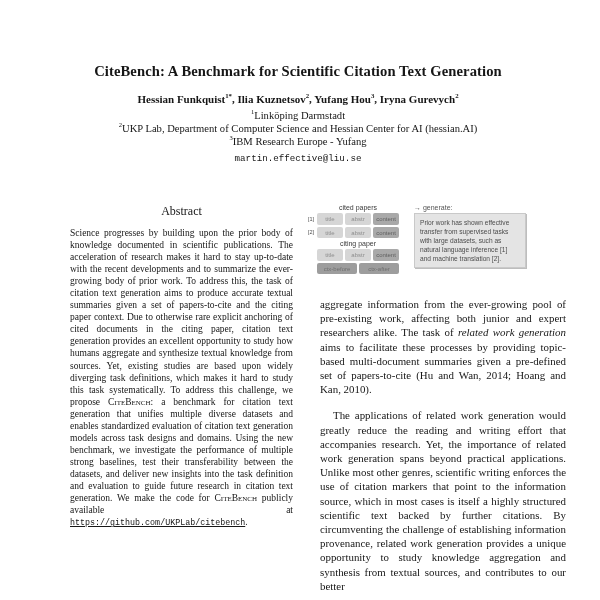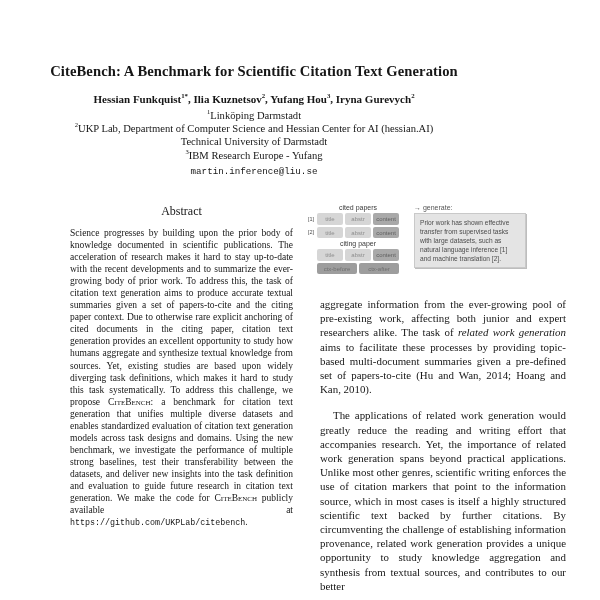--- a/index.html
+++ b/index.html
@@ -5,36 +5,36 @@
   html, body { margin:0; padding:0; }
   body {
     width:600px; height:600px; overflow:hidden;
     background:#ffffff; color:#161616;
     font-family:"Liberation Serif", serif;
     position:relative;
   }
   .page { position:absolute; inset:0; background:#ffffff; }
 
   
-  .paper-header { position:absolute; top:63px; left:0; width:508px; text-align:center; }
+  .paper-header { position:absolute; top:63px; left:0; width:508px; text-align:center;padding-left:44px; }
   .paper-title { font-size:14.6px; font-weight:bold; margin:0 0 13px 0; letter-spacing:0.1px; }
   .authors-line { font-size:11px; font-weight:bold; margin-bottom:4px; }
   .affil-line { font-size:10.6px; line-height:13.2px; }
   .email-line { font-family:"Liberation Mono", monospace; font-size:9.2px; margin-top:4px; }
   .sup { vertical-align:super; font-size:62%; line-height:0; }
 
   
   .col-left { position:absolute; left:70px; top:204px; width:223px; }
   .abstract-heading { font-size:12px; font-weight:normal; text-align:center; margin:0 0 8px 0; }
   .abstract-text {
     margin:0; font-size:9.5px; line-height:12.05px;
     text-align:justify; text-justify:inter-word;
   }
   .sc { font-variant:small-caps; }
-  .mono { font-family:"Liberation Mono", monospace; font-size:88%; }
+  .mono { font-family:"Liberation Mono", monospace; font-size:88%;text-decoration:underline; }
   .it { font-style:italic; }
 
   
   .col-right { position:absolute; left:308px; top:203px; width:270px; }
 
   figure { margin:0; }
   .fig-diagram { display:flex; font-family:"Liberation Sans", sans-serif; }
   .fig-left { width:91px; flex:none; }
   .fig-group-label { font-size:7px; color:#3a3a3a; text-align:center; padding-left:9px; margin:1px 0 2px 0; }
   .fig-row { display:flex; gap:2px; margin-bottom:2px; }
@@ -69,23 +69,22 @@
 </head>
 <body>
 
 <div class="page">
 
   <header class="paper-header">
     <h1 class="paper-title">CiteBench: A Benchmark for Scientific Citation Text Generation</h1>
     <div class="authors-line"><span>Hessian Funkquist</span><span class="sup">1*</span><span>, Ilia Kuznetsov</span><span class="sup">2</span><span>, Yufang Hou</span><span class="sup">3</span><span>, Iryna Gurevych</span><span class="sup">2</span></div>
     <div class="affil-line"><span class="sup">1</span><span>Linköping Darmstadt</span></div>
     <div class="affil-line"><span class="sup">2</span><span>UKP Lab, Department of Computer Science and Hessian Center for AI (hessian.AI)</span></div>
-    <div class="affil-line"><span>Technical University of Darmstadt</span></div>
     <div class="affil-line"><span class="sup">3</span><span>IBM Research Europe - Yufang</span></div>
-    <div class="email-line">martin.inference@liu.se</div>
+    <div class="email-line">martin.effective@liu.se</div>
   </header>
 
   <section class="col-left">
     <h2 class="abstract-heading">Abstract</h2>
     <p class="abstract-text"><span>Science progresses by building upon the prior body of knowledge documented in scientific publications. The acceleration of research makes it hard to stay up-to-date with the recent developments and to summarize the ever-growing body of prior work. To address this, the task of citation text generation aims to produce accurate textual summaries given a set of papers-to-cite and the citing paper context. Due to otherwise rare explicit anchoring of cited documents in the citing paper, citation text generation provides an excellent opportunity to study how humans aggregate and synthesize textual knowledge from sources. Yet, existing studies are based upon widely diverging task definitions, which makes it hard to study this task systematically. To address this challenge, we propose </span><span class="sc">CiteBench</span><span>: a benchmark for citation text generation that unifies multiple diverse datasets and enables standardized evaluation of citation text generation models across task designs and domains. Using the new benchmark, we investigate the performance of multiple strong baselines, test their transferability between the datasets, and deliver new insights into the task definition and evaluation to guide future research in citation text generation. We make the code for </span><span class="sc">CiteBench</span><span> publicly available at </span><span class="mono">https://github.com/UKPLab/citebench</span><span>.</span></p>
   </section>
 
   <section class="col-right">
 
     <figure>

